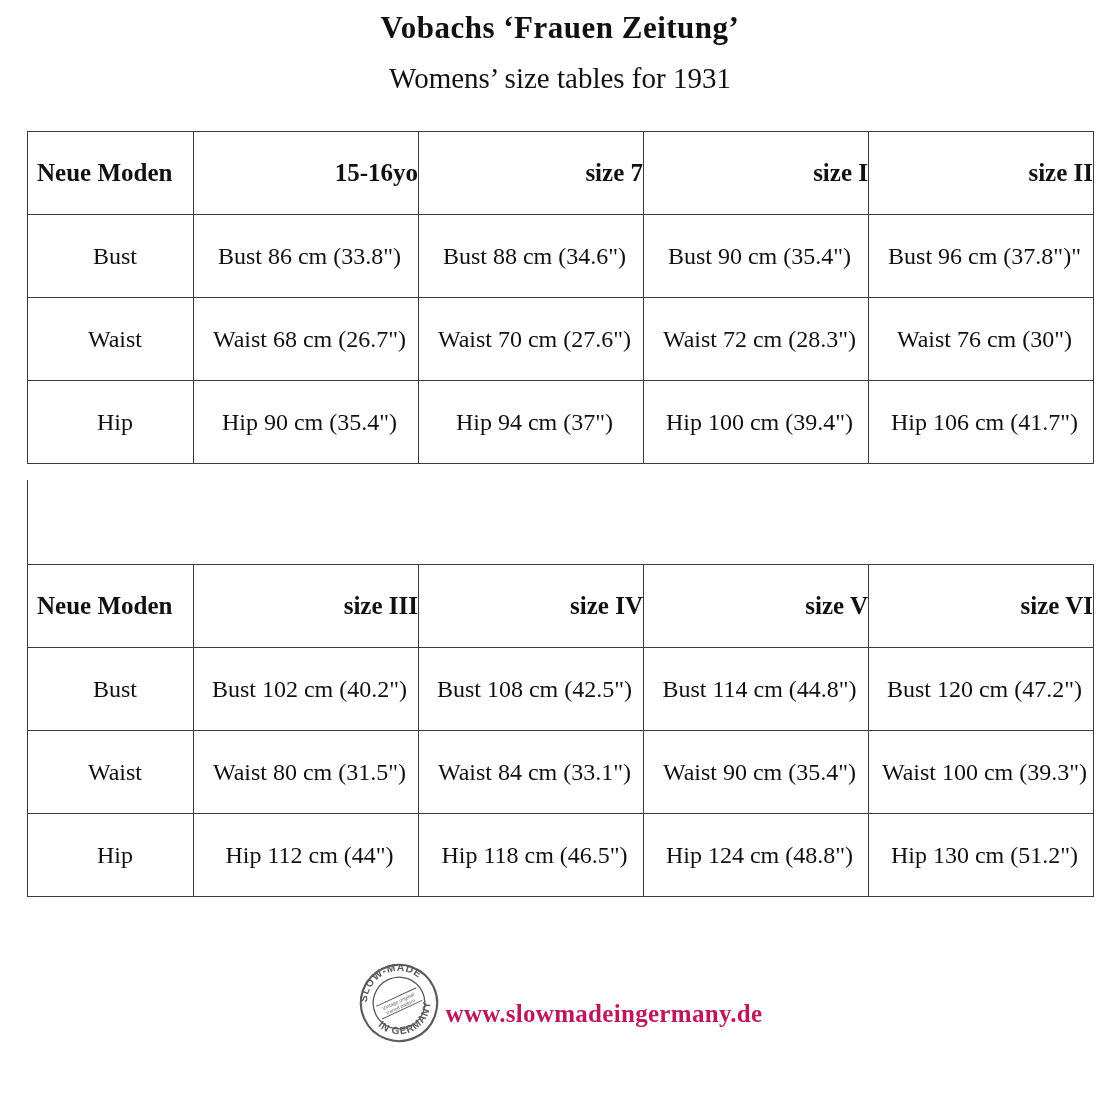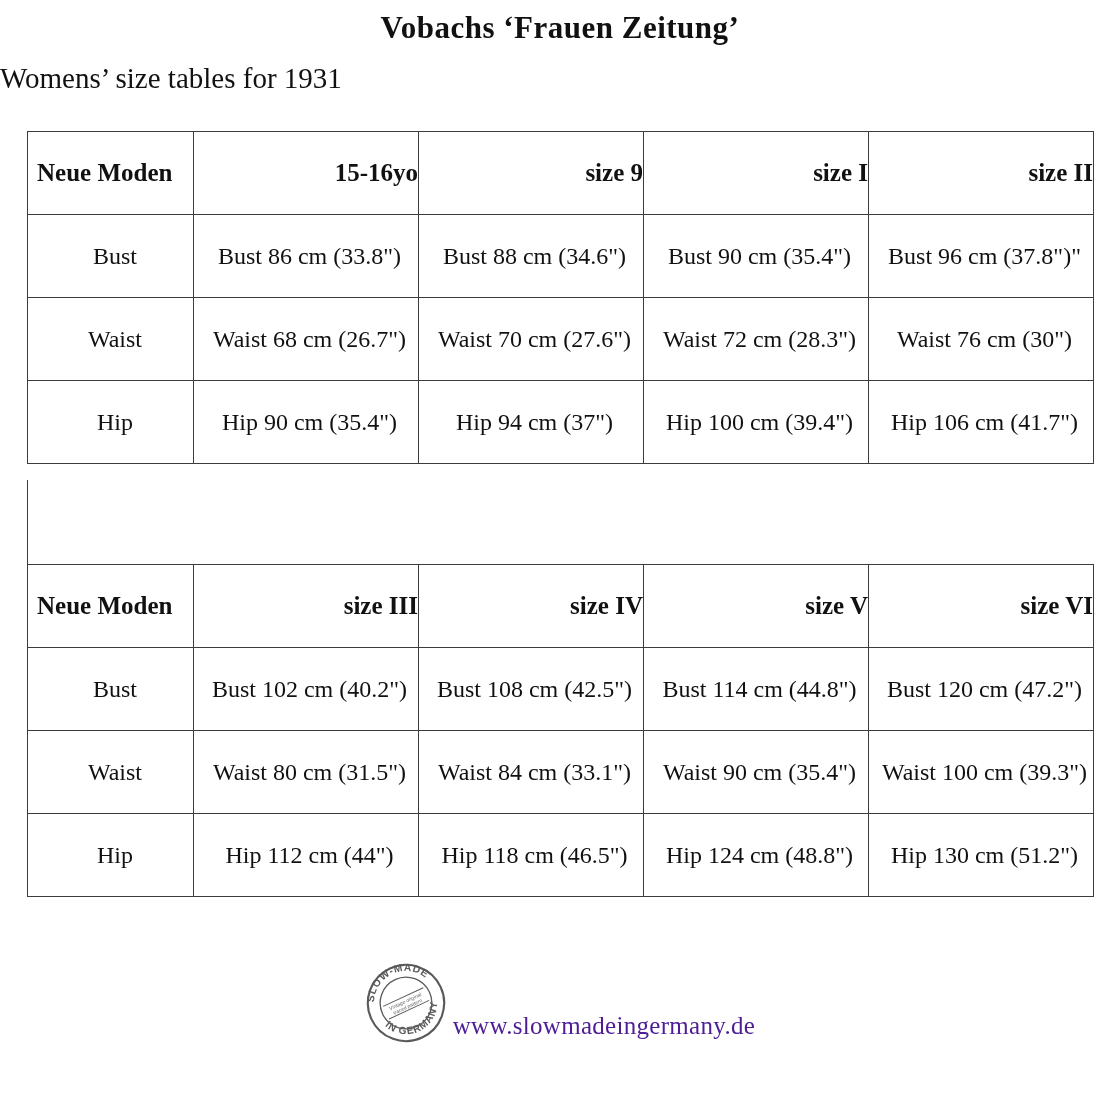--- a/index.html
+++ b/index.html
@@ -13,21 +13,21 @@
   .page { width: 1120px; height: 1120px; position: relative; }
 
   .title {
     text-align: center;
     font-weight: bold;
     font-size: 31px;
     padding-top: 10px;
     letter-spacing: 0.5px;
   }
   .subtitle {
-    text-align: left;
+    text-align: center;
     font-size: 29px;
     margin-top: 16px;
   }
 
   .table-wrap { margin: 36px 27px 16px 27px; }
   table.size-table {
     border-collapse: collapse;
     table-layout: fixed;
     width: 1066px;
   }
@@ -61,24 +61,24 @@
     position: absolute;
     left: 0; right: 0;
     top: 962px;
     display: flex;
     justify-content: center;
     align-items: flex-end;
     gap: 6px;
   }
   .stamp { width: 82px; height: 82px; }
   .site-url {
-    font-weight: normal;
+    font-weight: bold;
     font-size: 25px;
-    color: #4c1d95;
-    margin-bottom: 4px;
+    color: #be185d;
+    margin-bottom: 16px;
     letter-spacing: 0.3px;
   }
 </style>
 </head>
 <body>
 
 <div class="page">
 
   <div class="title">Vobachs ‘Frauen Zeitung’</div>
   <div class="subtitle">Womens’ size tables for 1931</div>
@@ -89,21 +89,21 @@
           <col class="c0">
           <col class="cx">
           <col class="cx">
           <col class="cx">
           <col class="cx">
         </colgroup>
       <tbody>
           <tr>
         <th class="rowhead">Neue Moden</th>
         <th>15-16yo</th>
-        <th>size 9</th>
+        <th>size 7</th>
         <th>size I</th>
         <th>size II</th>
       </tr>
       <tr>
         <td class="rowhead">Bust</td>
         <td>Bust 86 cm (33.8")</td>
         <td>Bust 88 cm (34.6")</td>
         <td>Bust 90 cm (35.4")</td>
         <td>Bust 96 cm (37.8")"</td>
       </tr>

